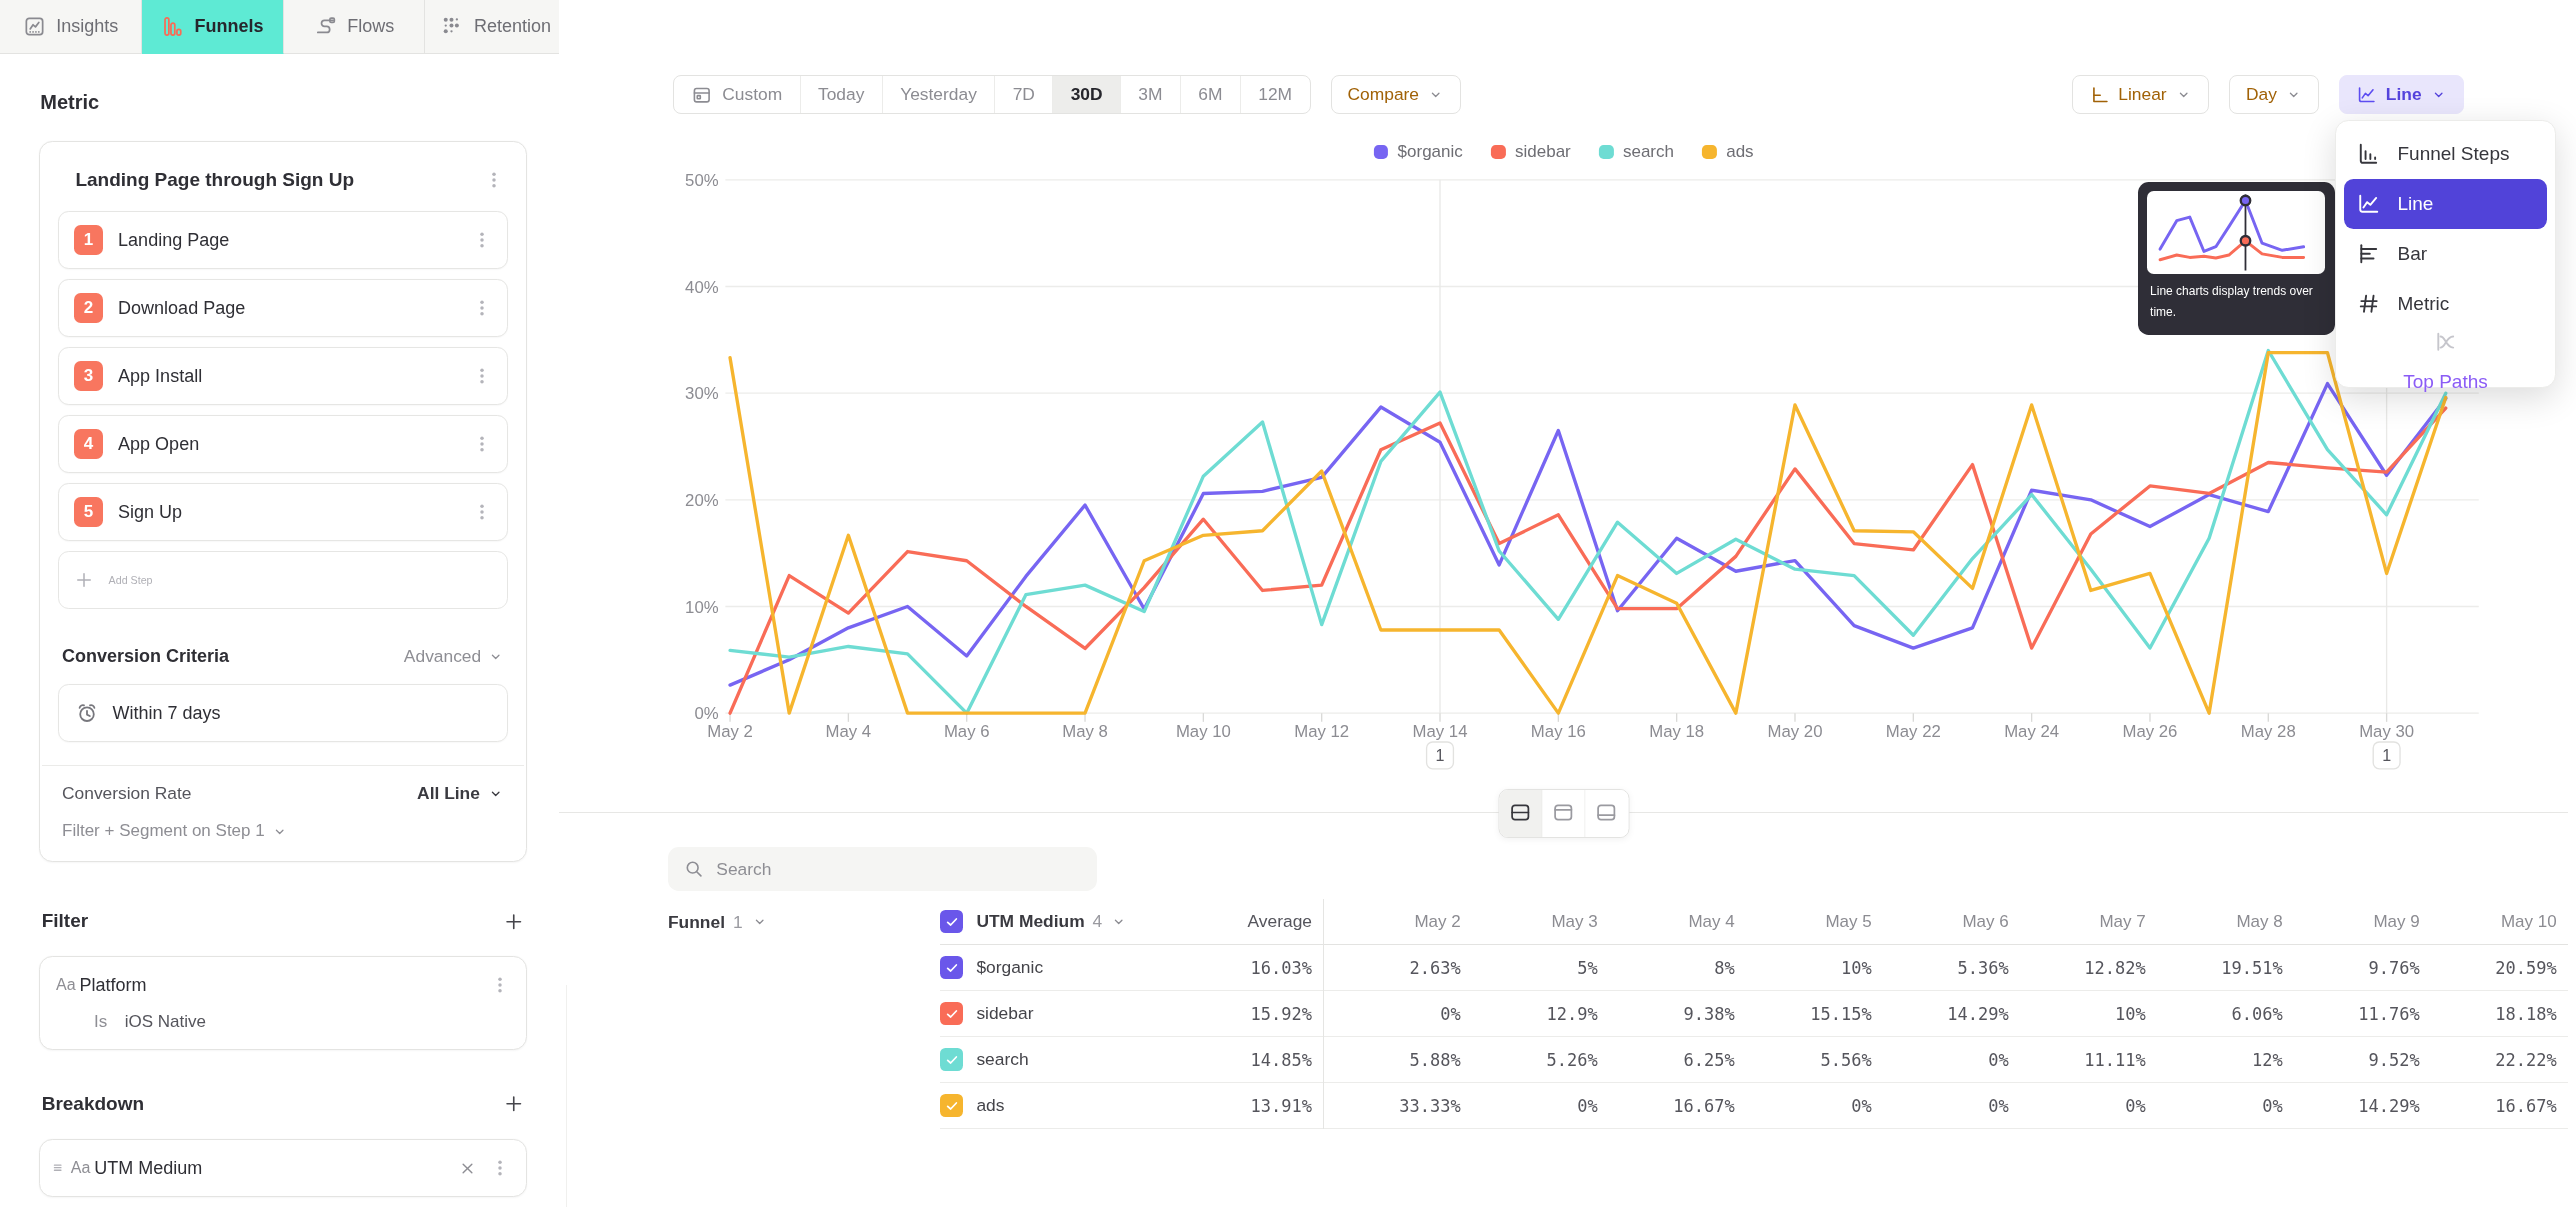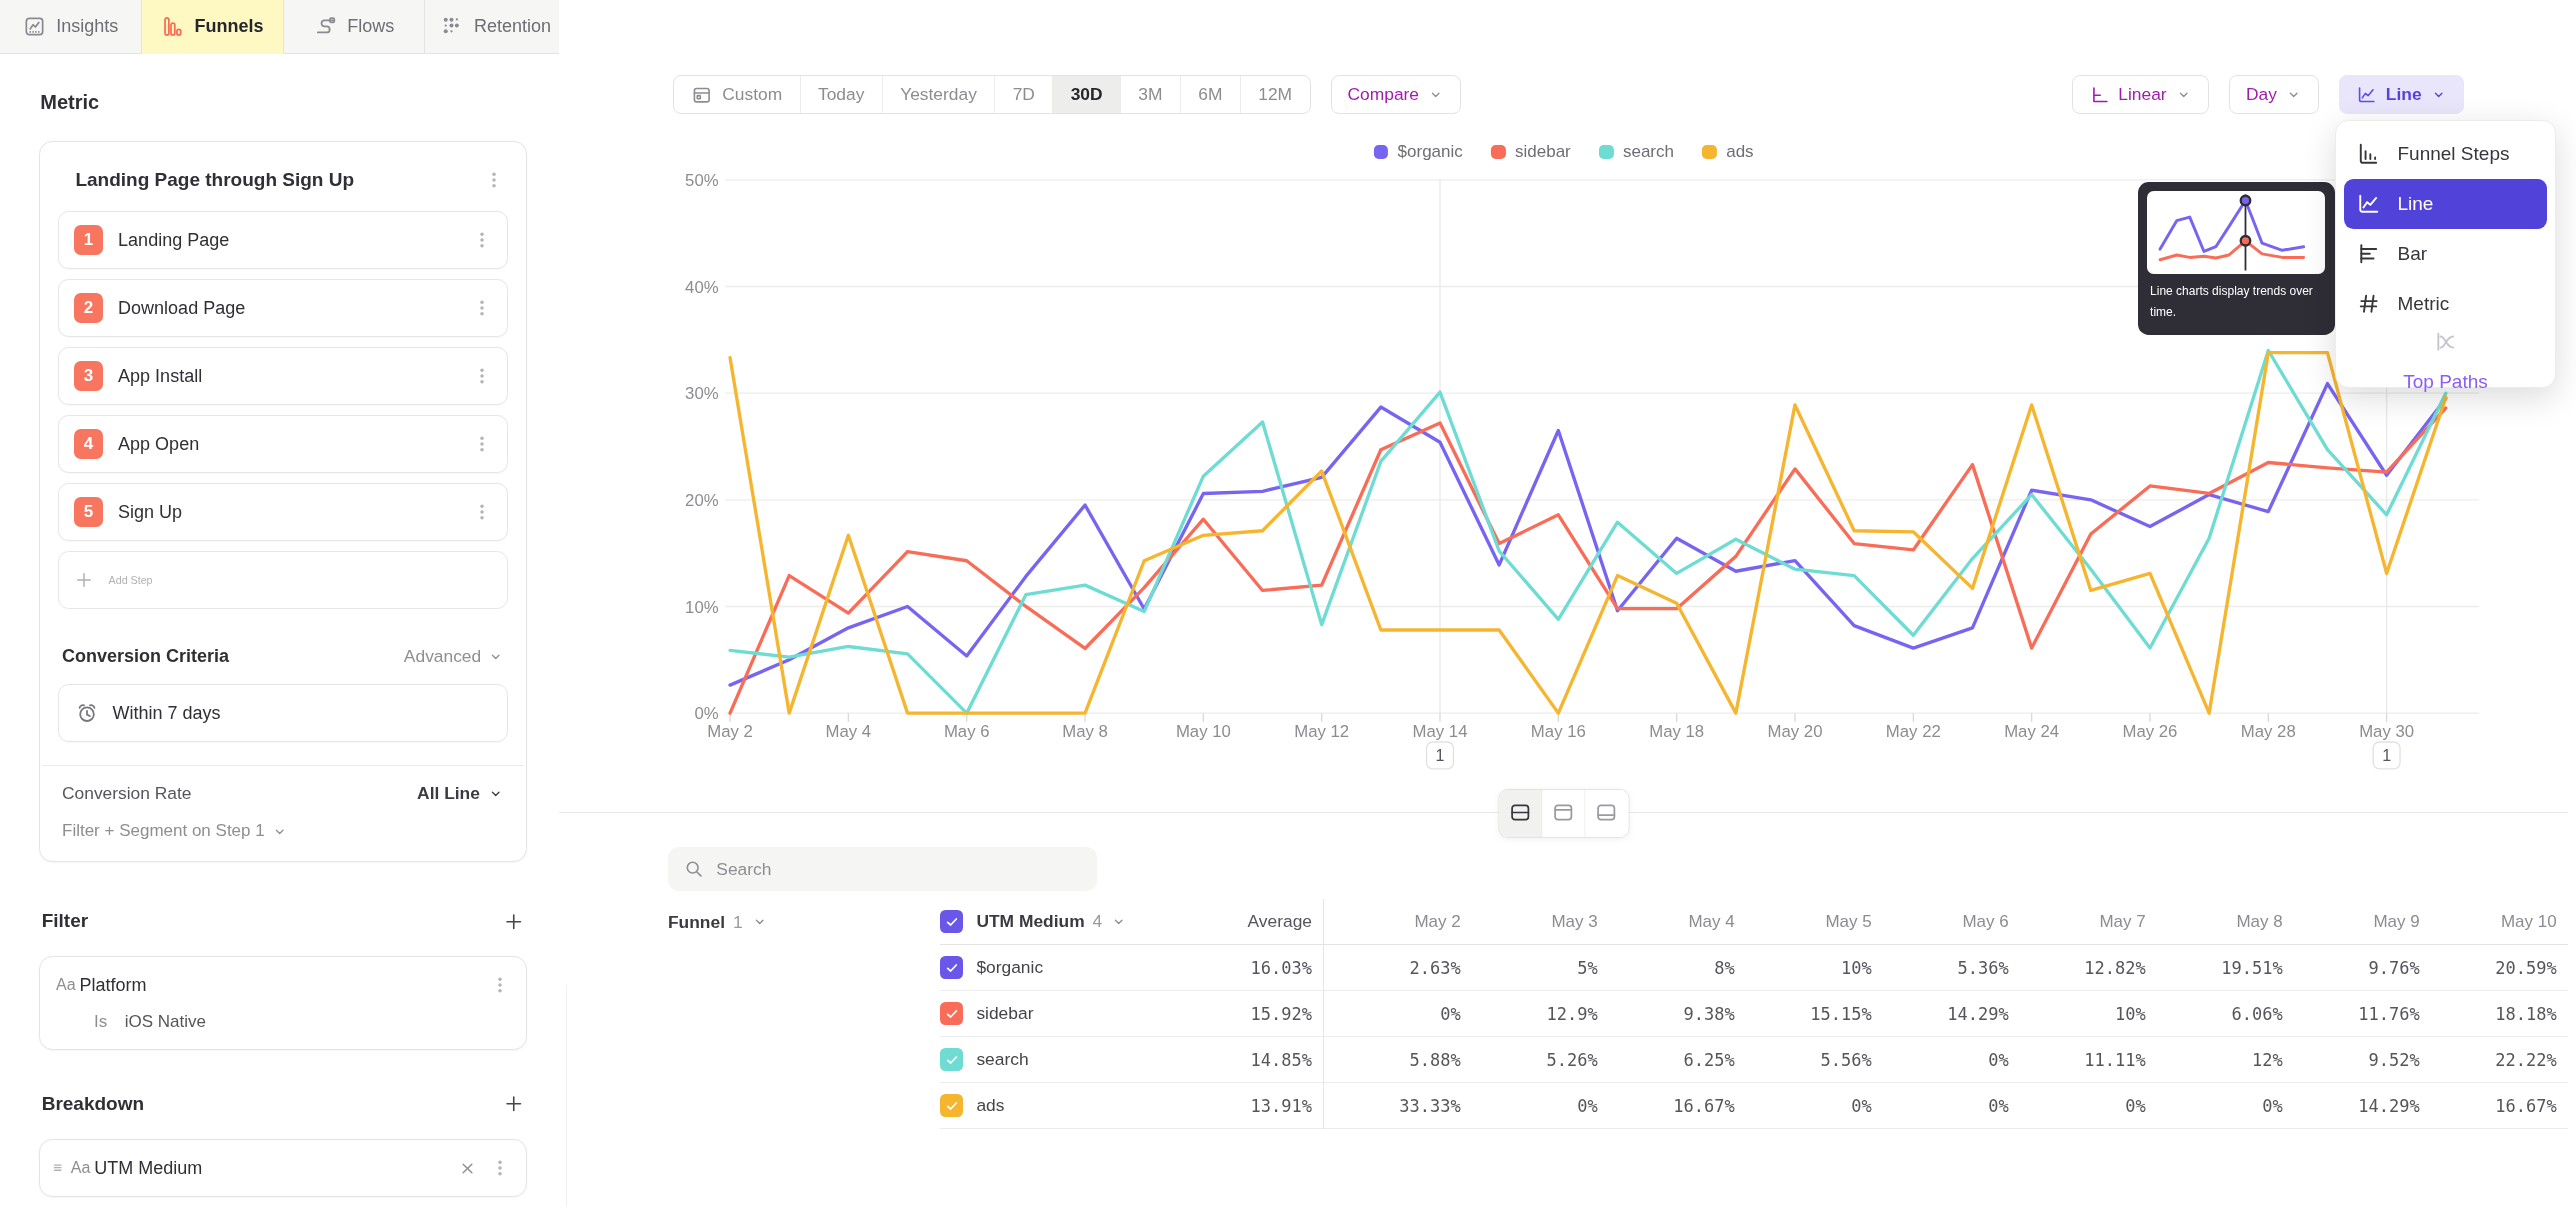--- a/index.html
+++ b/index.html
@@ -7,21 +7,21 @@
     font-family:"Liberation Sans", sans-serif; color:#2f2f35; }
   #app { position:relative; width:2576px; height:1208px; }
 
   
   #sidebar { position:absolute; left:0; top:0; width:567px; height:1208px; background:#fff; border-right:0.7px solid #f0f0ee; }
   #tabbar { display:flex; height:54px; }
   .tab { flex:1; display:flex; align-items:center; justify-content:center; gap:10.7px;
     font-size:18px; color:#6e6e74; background:#f6f6f4; border-bottom:0.7px solid #e3e3e1;
     border-right:0.7px solid #e3e3e1; cursor:pointer; }
   .tab:last-child { border-right:none; }
-  .tab.active { background:#fef9c3; border-bottom:0.7px solid transparent; color:#26262c; font-weight:700; }
+  .tab.active { background:#5eead4; border-bottom:0.7px solid transparent; color:#26262c; font-weight:700; }
   .tab .ic { display:flex; }
   .tab .ic svg { width:23px; height:23px; }
   .ic-funnels { color:#f96b55; }
   .ic-gray { color:#8a8a90; }
 
   #sidebar-content { padding:0 39px; }
   .metric-h { font-size:20px; font-weight:700; margin:36px 0 0 1.3px; line-height:24px; }
 
   .card { border:0.7px solid #e4e4e2; border-radius:13.4px; box-shadow:0 0.7px 2px rgba(0,0,0,.04); background:#fff; }
   #metric-card { margin-top:27px; padding:16px 18px 0; }
@@ -74,21 +74,21 @@
   #main { position:absolute; left:559px; top:0; width:2009px; height:985px; background:#fff; }
 
   #toolbar { position:absolute; top:75px; left:114px; right:104px; height:39px; display:flex; gap:20px; z-index:10; }
   .seg { display:flex; border:0.7px solid #e3e3e1; border-radius:8px; overflow:hidden; background:#fff; height:39px; }
   .seg-item { display:flex; align-items:center; gap:9.4px; padding:0 17.4px; font-size:17.4px; color:#8c8c92;
     border-right:0.7px solid #ececea; cursor:pointer; white-space:nowrap; }
   .seg-item:last-child { border-right:none; }
   .seg-item.active { background:#ededeb; color:#26262c; font-weight:700; }
   .seg-item .ic { display:flex; color:#8c8c92; } .seg-item .ic svg { width:21.5px; height:21.5px; }
   .btn { display:flex; align-items:center; gap:8px; height:39px; padding:0 16px; border:0.7px solid #e3e3e1;
-    border-radius:8px; background:#fff; font-size:17.4px; color:#a21caf; cursor:pointer; white-space:nowrap; }
+    border-radius:8px; background:#fff; font-size:17.4px; color:#a16207; cursor:pointer; white-space:nowrap; }
   .btn .ic { display:flex; } .btn .ic svg { width:21.5px; height:21.5px; }
   .btn .chev { color:#8c8c92; }
   .btn-purple { background:#e9e6fc; border-color:#e9e6fc; color:#5443dc; font-weight:600; }
   .btn-purple .ic { color:#5d4df1; } .btn-purple .chev { color:#5443dc; }
   .toolbar-spacer { flex:1; }
 
   #legend { position:absolute; top:142px; left:50%; transform:translateX(-50%); display:flex; gap:28px; align-items:center; z-index:5; }
   .leg-item { display:flex; align-items:center; gap:9.4px; font-size:17px; color:#6e6e74; }
   .leg-swatch { width:14.8px; height:14.8px; border-radius:4.7px; }
 

